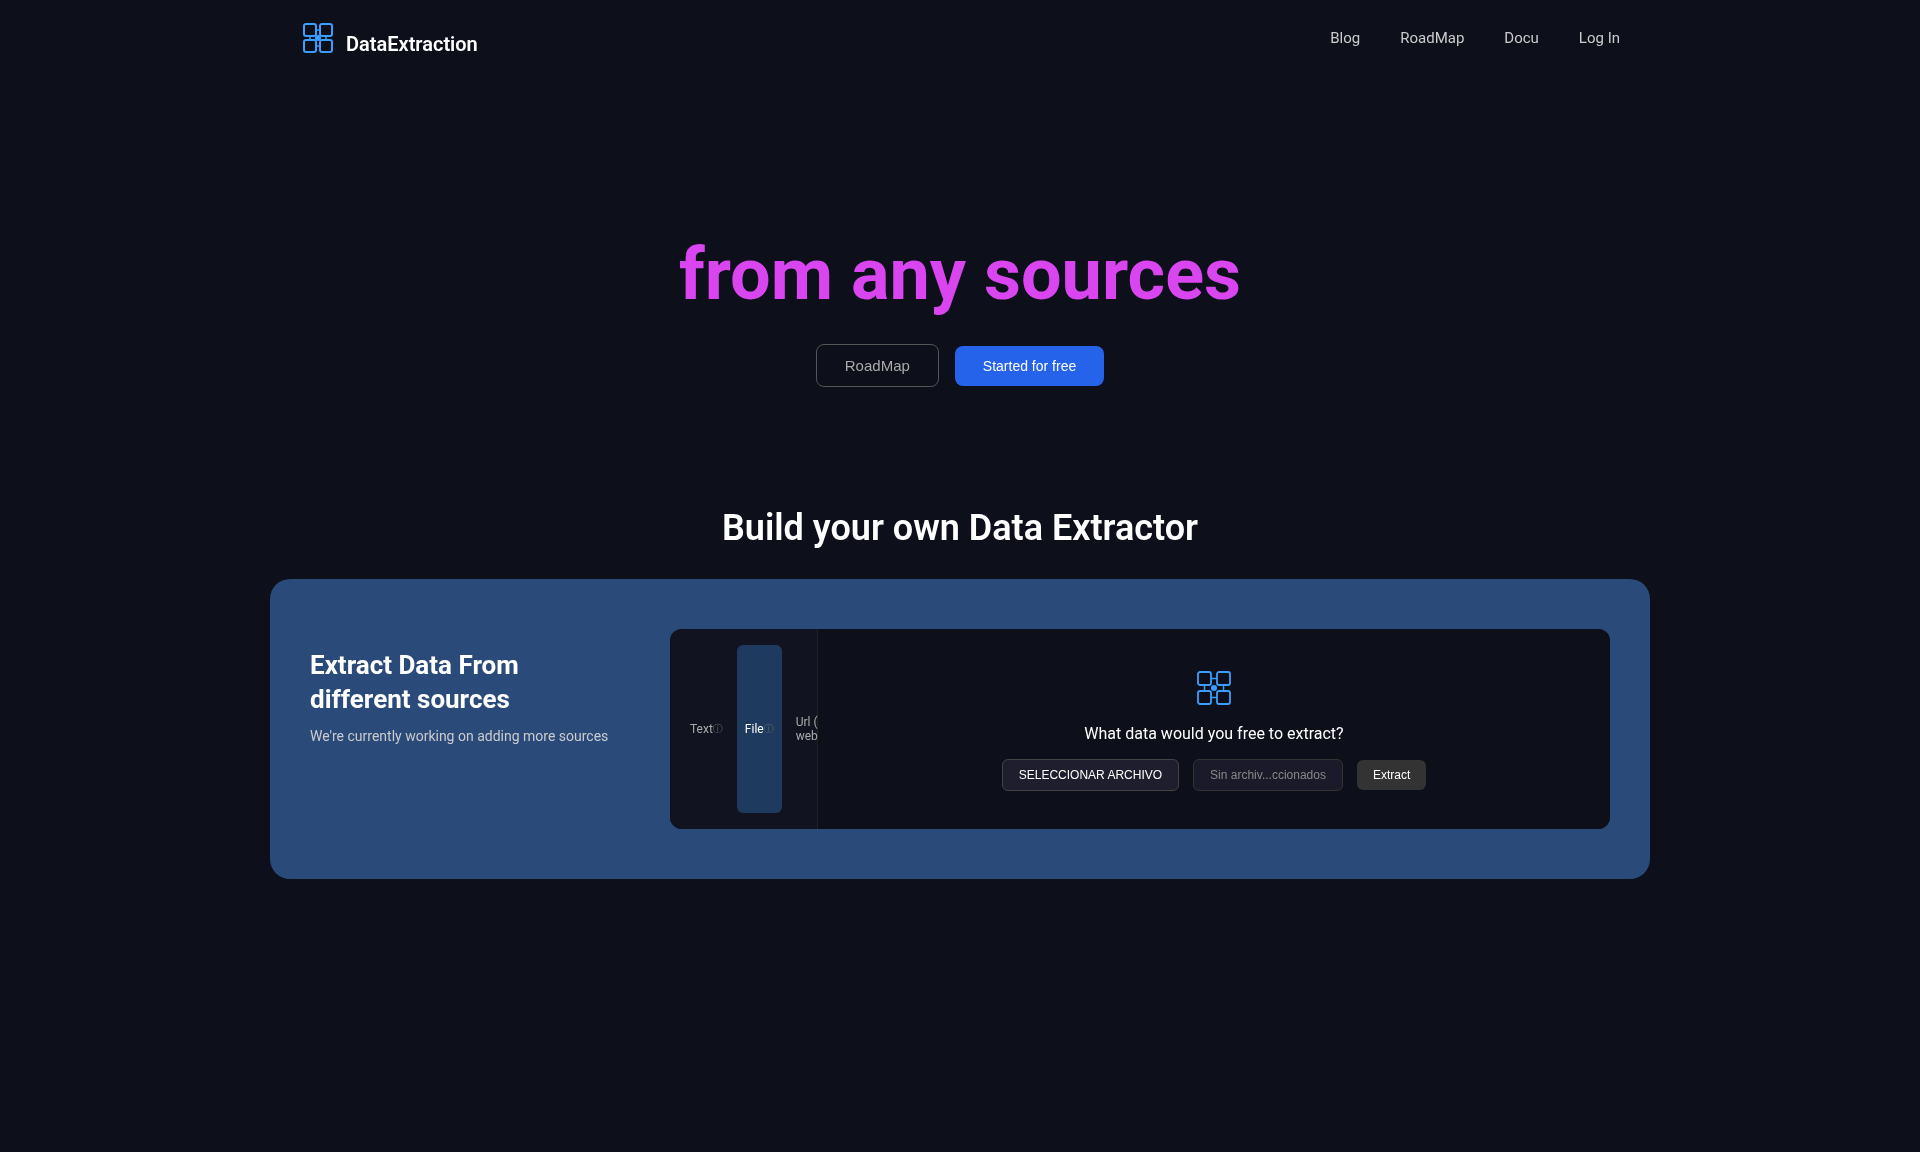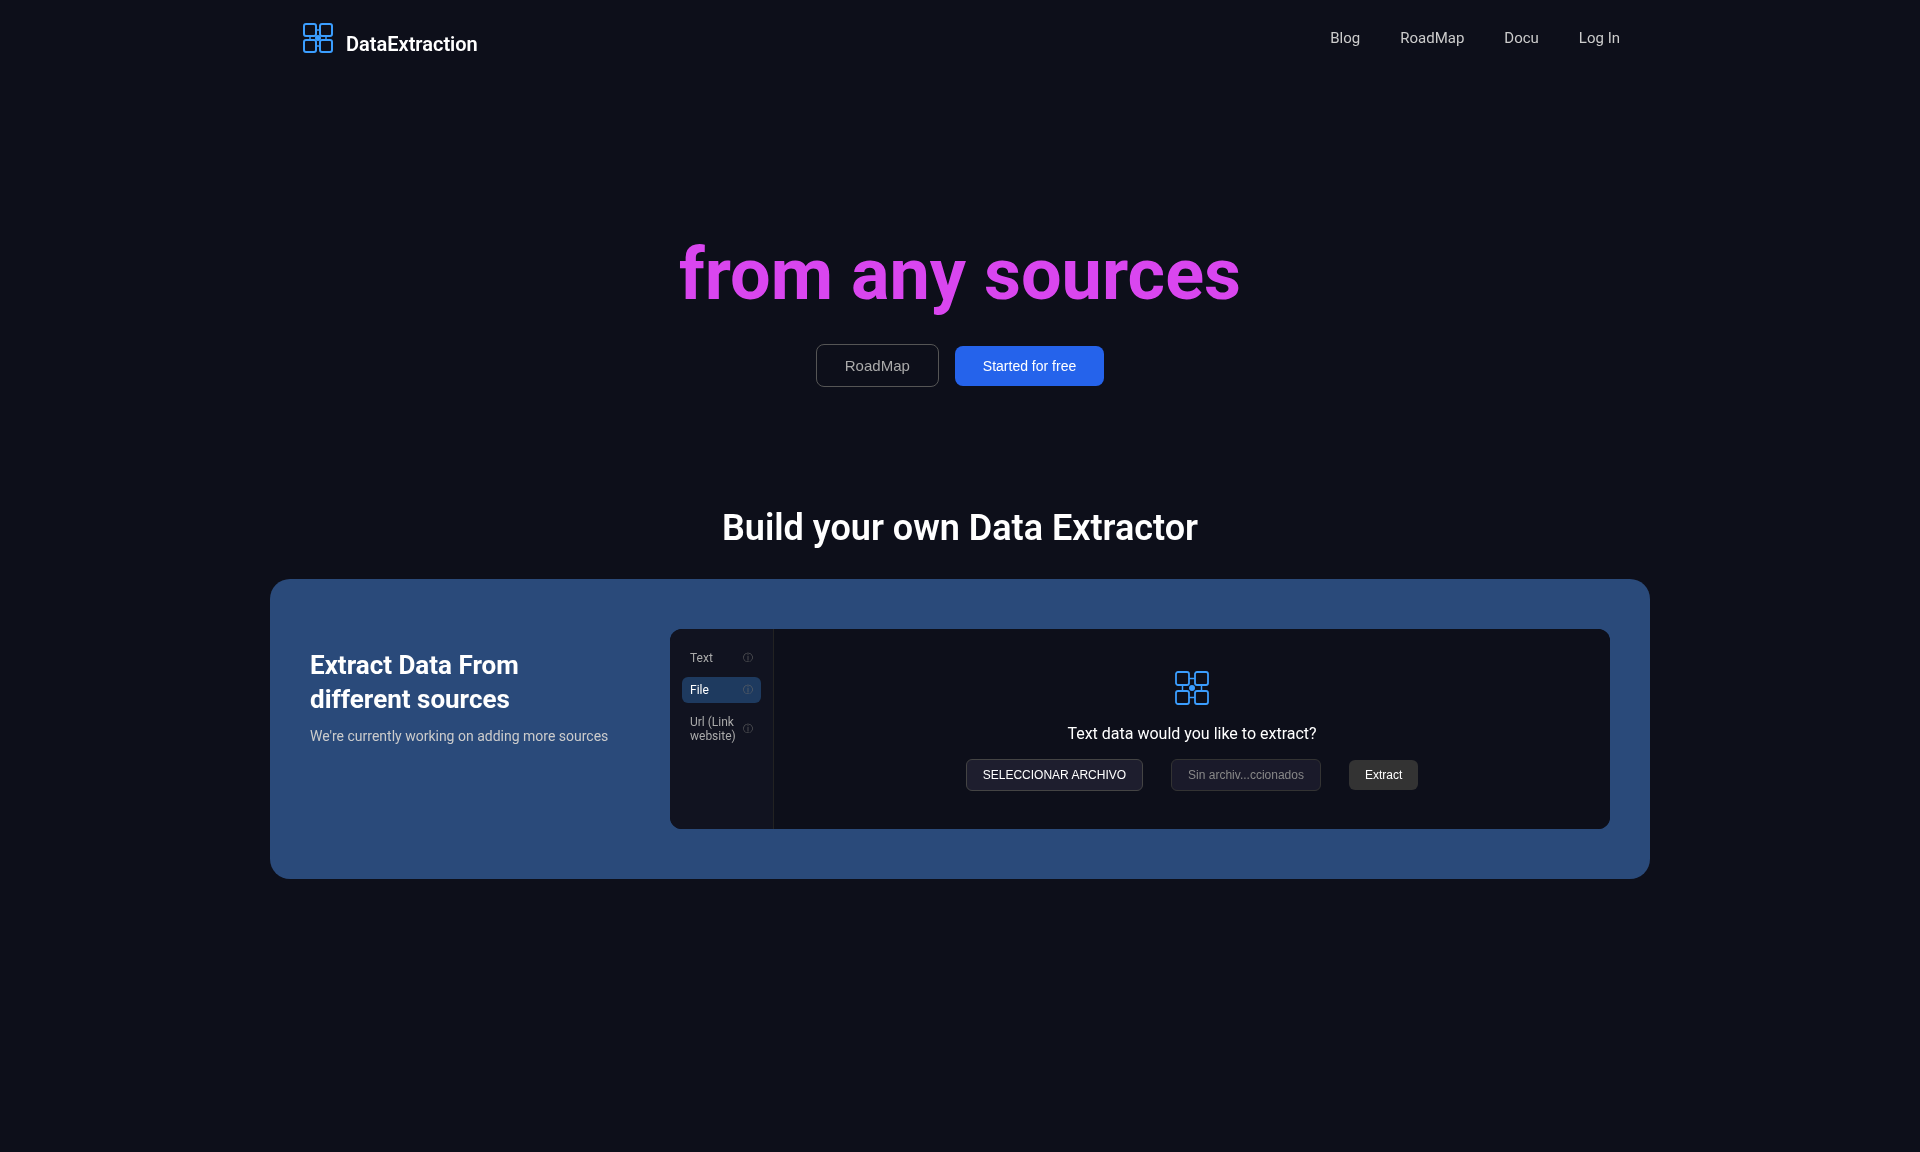--- a/index.html
+++ b/index.html
@@ -160,25 +160,25 @@
       flex: 1;
       background: #0d0f1a;
       border-radius: 12px;
       overflow: hidden;
       display: flex;
       min-height: 200px;
     }
 
     
     .mock-sidebar {
-      width: 104px;
+      width: 148px;
       background: #111320;
       padding: 16px 12px;
       display: flex;
-      flex-direction: column;
+      flex-direction: row;
       gap: 6px;
       border-right: 1px solid #222;
     }
 
     .mock-sidebar-item {
       display: flex;
       align-items: center;
       justify-content: space-between;
       font-size: 12px;
       color: #aaa;
@@ -221,21 +221,21 @@
     }
 
     .mock-question {
       font-size: 16px;
       color: #ffffff;
       text-align: center;
     }
 
     .mock-buttons-row {
       display: flex;
-      gap: 28px;
+      gap: 14px;
       align-items: center;
     }
 
     .mock-btn-select {
       padding: 8px 16px;
       background: #1e1e2e;
       border: 1px solid #444;
       color: #fff;
       border-radius: 6px;
       font-size: 12px;
@@ -331,21 +331,21 @@
           <rect x="23" y="4" width="13" height="13" rx="2" fill="none" stroke="#3b9eff" stroke-width="1.8"></rect>
           <rect x="4" y="23" width="13" height="13" rx="2" fill="none" stroke="#3b9eff" stroke-width="1.8"></rect>
           <rect x="23" y="23" width="13" height="13" rx="2" fill="none" stroke="#3b9eff" stroke-width="1.8"></rect>
           <circle cx="20" cy="20" r="3" fill="#3b9eff"></circle>
           <line x1="10.5" y1="17" x2="10.5" y2="23" stroke="#3b9eff" stroke-width="1.5"></line>
           <line x1="29.5" y1="17" x2="29.5" y2="23" stroke="#3b9eff" stroke-width="1.5"></line>
           <line x1="17" y1="10.5" x2="23" y2="10.5" stroke="#3b9eff" stroke-width="1.5"></line>
           <line x1="17" y1="29.5" x2="23" y2="29.5" stroke="#3b9eff" stroke-width="1.5"></line>
         </svg>
       </div>
-      <p class="mock-question">Text data would you like to extract?</p>
+      <p class="mock-question">What data would you free to extract?</p>
       <div class="mock-buttons-row">
         <button class="mock-btn-select">SELECCIONAR ARCHIVO</button>
         <button class="mock-btn-no-file">Sin archiv...ccionados</button>
         <button class="mock-btn-extract">Extract</button>
       </div>
     </div>
   </div>
 </div>
 
 </body></html>

